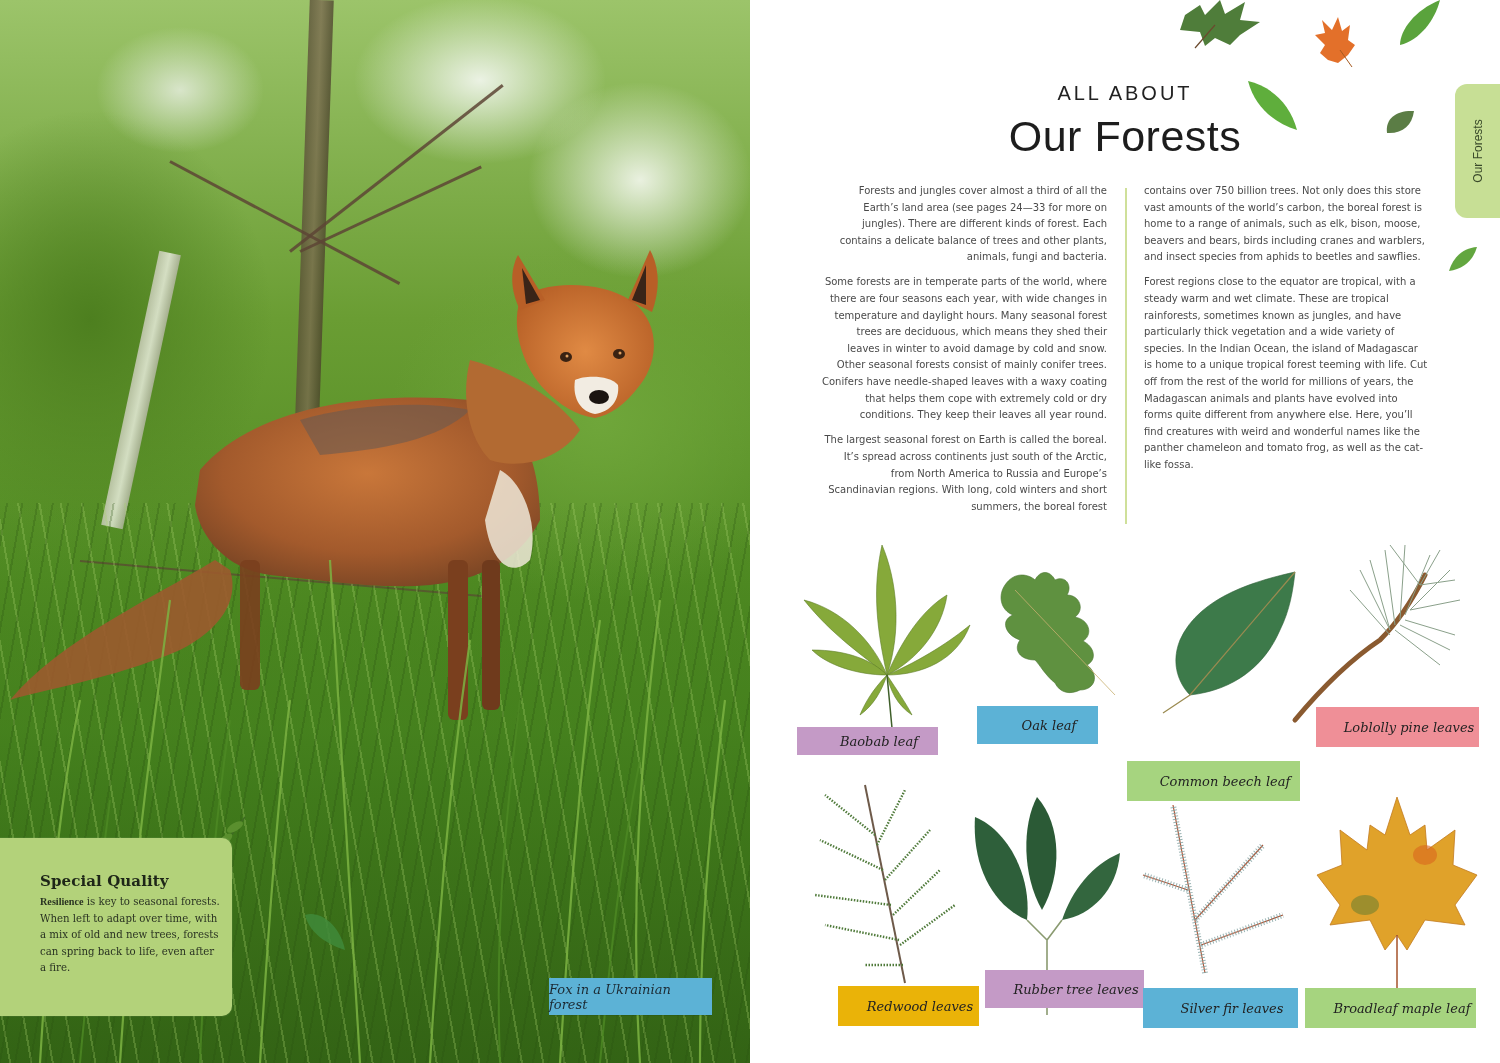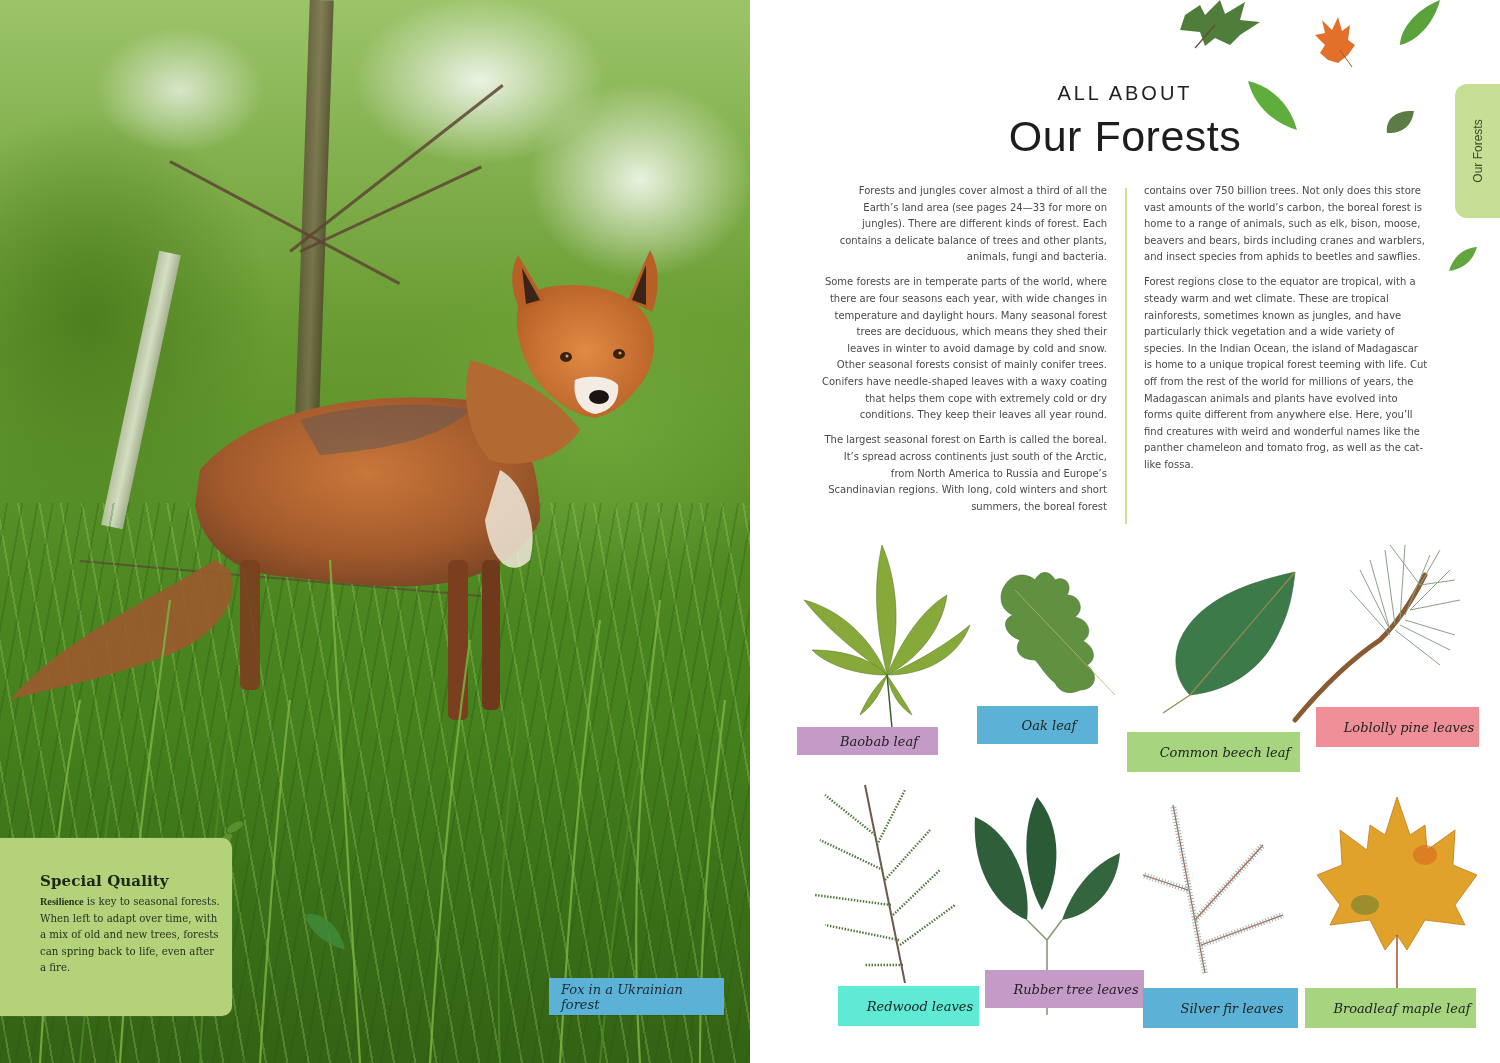--- a/index.html
+++ b/index.html
@@ -56,21 +56,20 @@
     .special-body {
       font-family: "DejaVu Serif", serif; font-size: 10.2px; line-height: 16.5px; color: #2a3322;
     }
     .special-body b { font-weight: bold; font-family: Liberation Serif, serif; }
     .sprig { position: absolute; left: 190px; top: 812px; }
     .fox-caption {
       position: absolute; left: 549px; top: 978px; width: 163px; height: 37px;
       background: #5cb2d6; display: flex; align-items: center; justify-content: center;
       font-family: "DejaVu Serif", serif; font-style: italic; font-size: 13px; color: #1c2a33;
       box-shadow: 0 1px 0 rgba(0,0,0,0.08);
-      padding-left: 12px;
     }
 
     
     .text-page { position: absolute; left: 750px; top: 0; width: 750px; height: 1063px; background: #fff; }
     .kicker {
       position: absolute; left: 300px; top: 82px; width: 150px; text-align: center;
       font-family: "Liberation Sans", sans-serif; font-size: 20px; letter-spacing: 3px; color: #222;
     }
     .title {
       position: absolute; left: 230px; top: 112px; width: 290px; text-align: center;
@@ -256,21 +255,21 @@
   <svg class="leaf-cell" style="left:245px;top:565px;" width="130" height="135" viewBox="0 0 130 135">
     <path d="M10 20 C20 5 35 10 40 15 C45 5 55 5 60 15 C70 10 78 20 72 30 C85 30 90 45 80 52 C95 55 98 70 88 76 C100 82 102 95 92 100 C105 110 100 125 85 125 C75 130 65 128 60 118 C50 110 45 100 40 95 C25 95 18 85 25 75 C10 70 5 55 18 50 C5 45 3 30 10 20 Z" fill="#5f9140" stroke="#4a7530" stroke-width="0.6"></path>
     <path d="M20 25 L120 130" stroke="#c8b070" stroke-width="0.8"></path>
   </svg>
   <div class="label-tag" style="left: 227px; top: 706px; width: 98px; height: 38px; background: rgb(92, 178, 214);">Oak leaf</div>
 
   <svg class="leaf-cell" style="left:410px;top:570px;" width="140" height="145" viewBox="0 0 140 145">
     <path d="M135 2 C100 10 40 25 20 70 C10 95 20 115 30 125 C75 120 105 95 120 60 C130 40 133 20 135 2 Z" fill="#3d7a4a" stroke="#2e5f38" stroke-width="0.6"></path>
     <path d="M135 2 L30 125 L3 143" stroke="#9a8a50" stroke-width="1.2" fill="none"></path>
   </svg>
-  <div class="label-tag" style="left: 377px; top: 732px; width: 150px; height: 40px; background: rgb(166, 212, 127);">Common beech leaf</div>
+  <div class="label-tag" style="left: 377px; top: 761px; width: 150px; height: 40px; background: rgb(166, 212, 127);">Common beech leaf</div>
 
   <svg class="leaf-cell" style="left:540px;top:540px;" width="175" height="185" viewBox="0 0 175 185">
     <path d="M5 180 C30 150 60 120 90 100 C110 80 125 55 135 35" stroke="#8a5a30" stroke-width="5" fill="none" stroke-linecap="round"></path>
     <g stroke="#8aa08a" stroke-width="1" fill="none">
       <path d="M100 90 L70 30"></path>
         <path d="M100 90 L80 20"></path>
         <path d="M105 85 L95 10"></path>
       <path d="M110 80 L115 5"></path>
         <path d="M115 75 L140 15"></path>
         <path d="M120 70 L160 30"></path>
@@ -293,21 +292,21 @@
         <path d="M72 70 L100 15"></path>
         <path d="M78 95 L15 65"></path>
       <path d="M80 105 L125 55"></path>
         <path d="M86 130 L10 120"></path>
         <path d="M88 140 L135 95"></path>
       <path d="M94 165 L20 150"></path>
         <path d="M95 170 L150 130"></path>
         <path d="M98 190 L60 190"></path>
     </g>
   </svg>
-  <div class="label-tag" style="left: 88px; top: 986px; width: 118px; height: 40px; background: #5eead4;">Redwood leaves</div>
+  <div class="label-tag" style="left: 88px; top: 986px; width: 118px; height: 40px; background: #eab308;">Redwood leaves</div>
 
   <svg class="leaf-cell" style="left:222px;top:795px;" width="150" height="220" viewBox="0 0 150 220">
     <path d="M75 220 L75 145 L55 125 M75 145 L90 125" stroke="#8a9a70" stroke-width="1.6" fill="none"></path>
     <path d="M55 125 C20 110 0 70 3 22 C35 35 60 80 55 125 Z" fill="#2e5f3a"></path>
     <path d="M70 115 C50 80 50 30 65 2 C90 30 90 80 70 115 Z" fill="#2b5a36"></path>
     <path d="M90 125 C100 95 120 70 148 58 C145 95 120 120 90 125 Z" fill="#33663e"></path>
   </svg>
   <div class="label-tag" style="left: 235px; top: 970px; width: 136px; height: 38px; background: rgb(196, 154, 198);">Rubber tree leaves</div>
 
   <svg class="leaf-cell" style="left:383px;top:795px;" width="160" height="180" viewBox="0 0 160 180">

